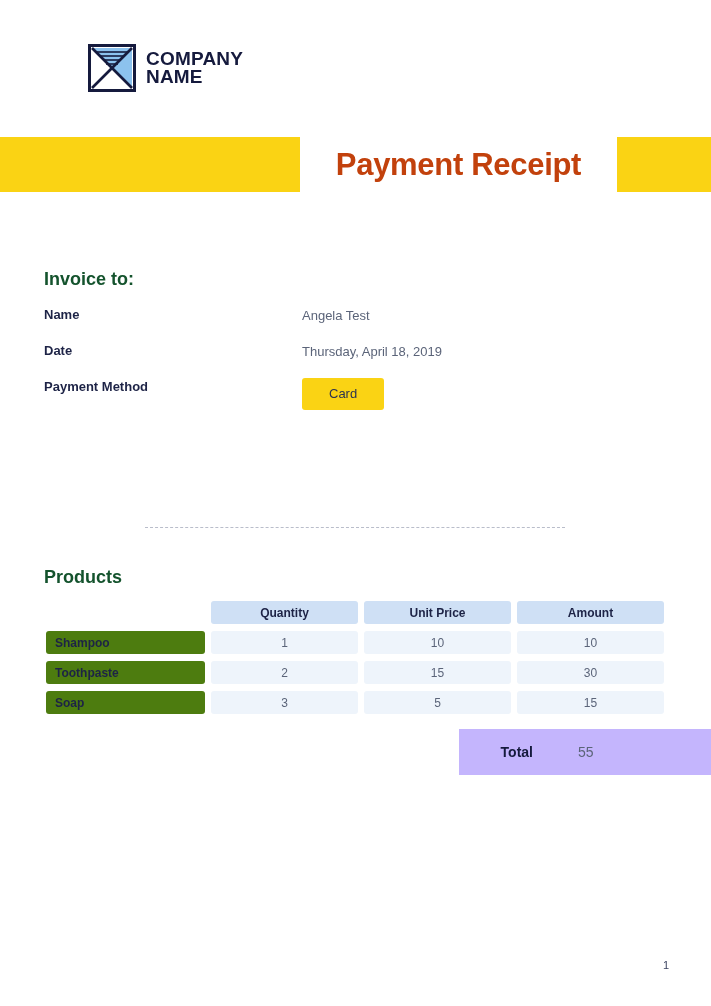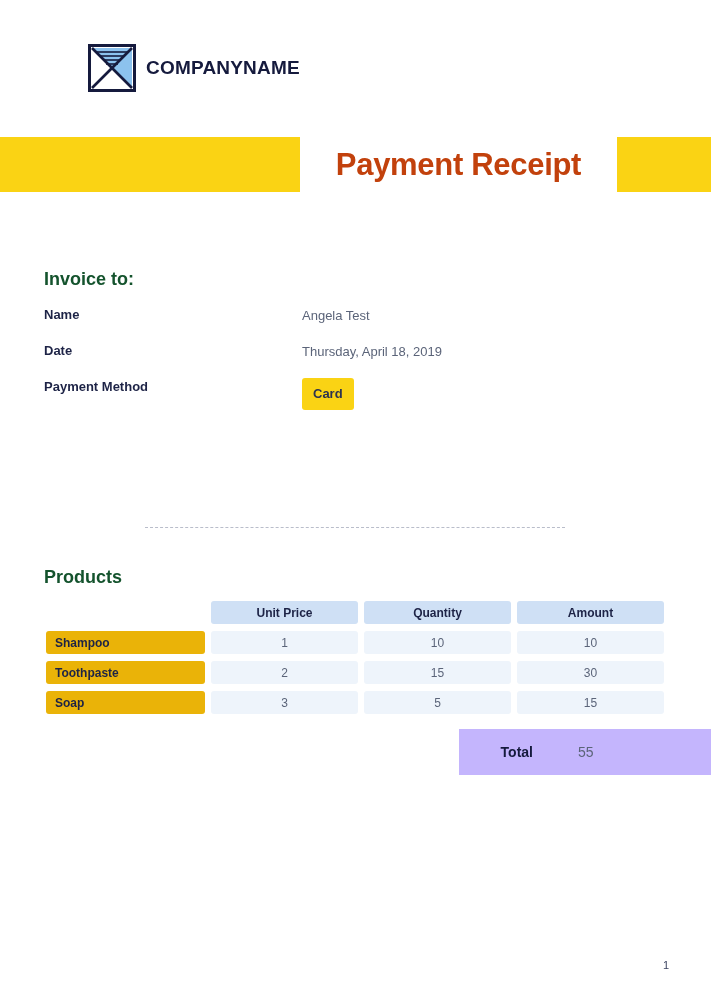--- a/index.html
+++ b/index.html
@@ -24,20 +24,21 @@
     align-items: center;
     gap: 10px;
   }
   .logo-mark {
     width: 48px;
     height: 48px;
     display: block;
   }
   .logo-text {
     display: flex;
+    flex-direction: column;
     line-height: 0.94;
   }
   .logo-text span {
     font-size: 19px;
     font-weight: bold;
     color: #151a3d;
     letter-spacing: 0.2px;
   }
 
   
@@ -97,23 +98,22 @@
     font-size: 13px;
     color: #5b6479;
     line-height: 1.55;
     text-align: right;
   }
   .badge {
     display: inline-block;
     background: #fad314;
     color: #2c3350;
     font-size: 13px;
-    padding: 6px 11px;
+    padding: 6px 27px;
     border-radius: 3px;
-    font-weight: bold;
   }
 
   
   .divider {
     position: absolute;
     left: 145px;
     top: 527px;
     width: 420px;
     border-top: 1px dashed #b9bdca;
   }
@@ -150,21 +150,21 @@
     flex: 1 1 0;
     justify-content: center;
     color: #5b6479;
   }
   .head .c-name { background: transparent; }
   .head .c-val {
     background: #cfe0f5;
     color: #1d2346;
     font-weight: bold;
   }
-  .body-row .c-name { background: #eab308; }
+  .body-row .c-name { background: #4d7c0f; }
   .body-row .c-val { background: #eef4fb; }
 
   
   .total-bar {
     position: absolute;
     left: 459px;
     top: 729px;
     width: 252px;
     height: 46px;
     background: #c4b5fd;
@@ -241,22 +241,22 @@
   </div>
 </div>
 
 <div class="divider"></div>
 
 <div class="section-heading" id="products-heading">Products</div>
 
 <div class="table">
   <div class="trow head">
     <div class="cell c-name"></div>
+    <div class="cell c-val">Quantity</div>
     <div class="cell c-val">Unit Price</div>
-    <div class="cell c-val">Quantity</div>
     <div class="cell c-val">Amount</div>
   </div>
 
   <div class="trow body-row">
     <div class="cell c-name">Shampoo</div>
     <div class="cell c-val">1</div>
     <div class="cell c-val">10</div>
     <div class="cell c-val">10</div>
   </div>
 

